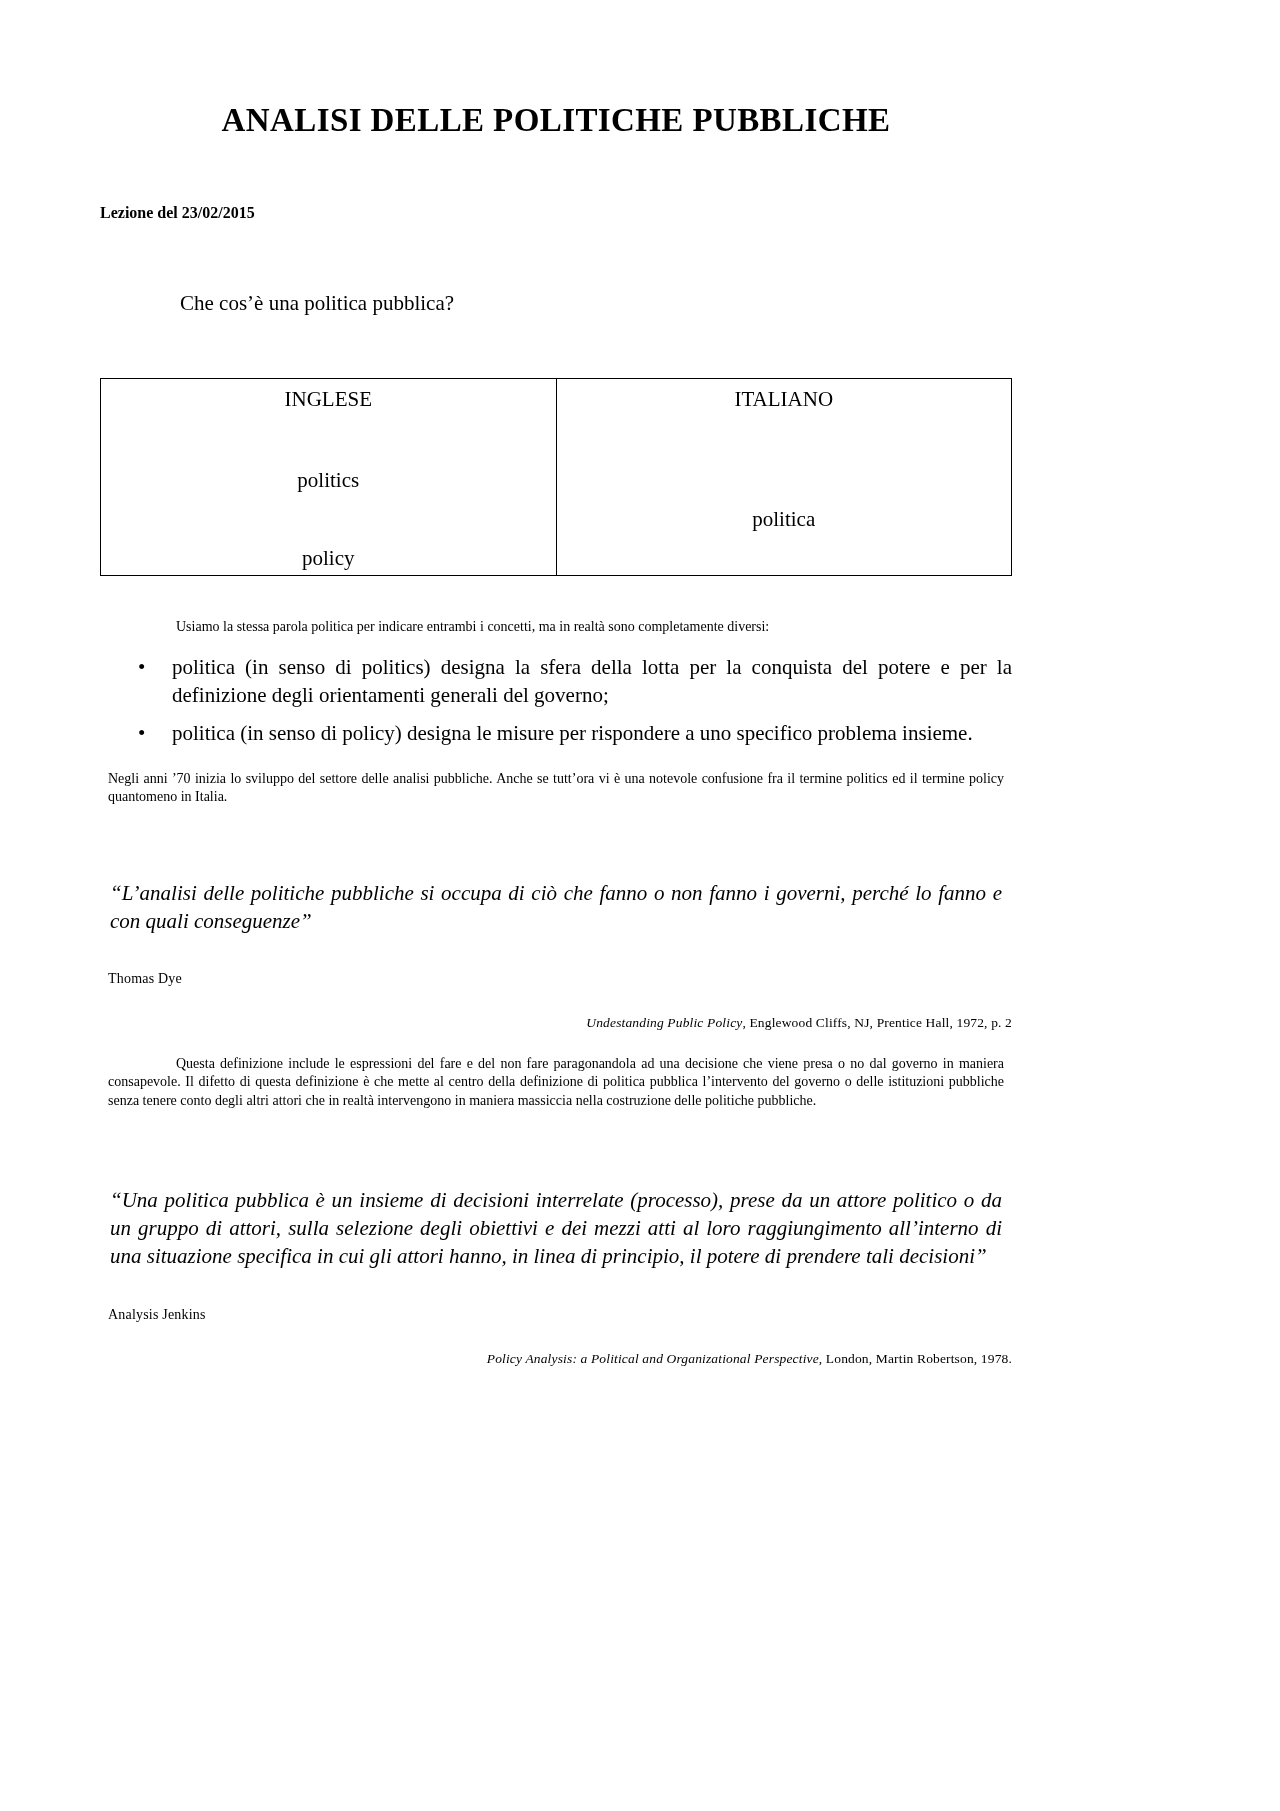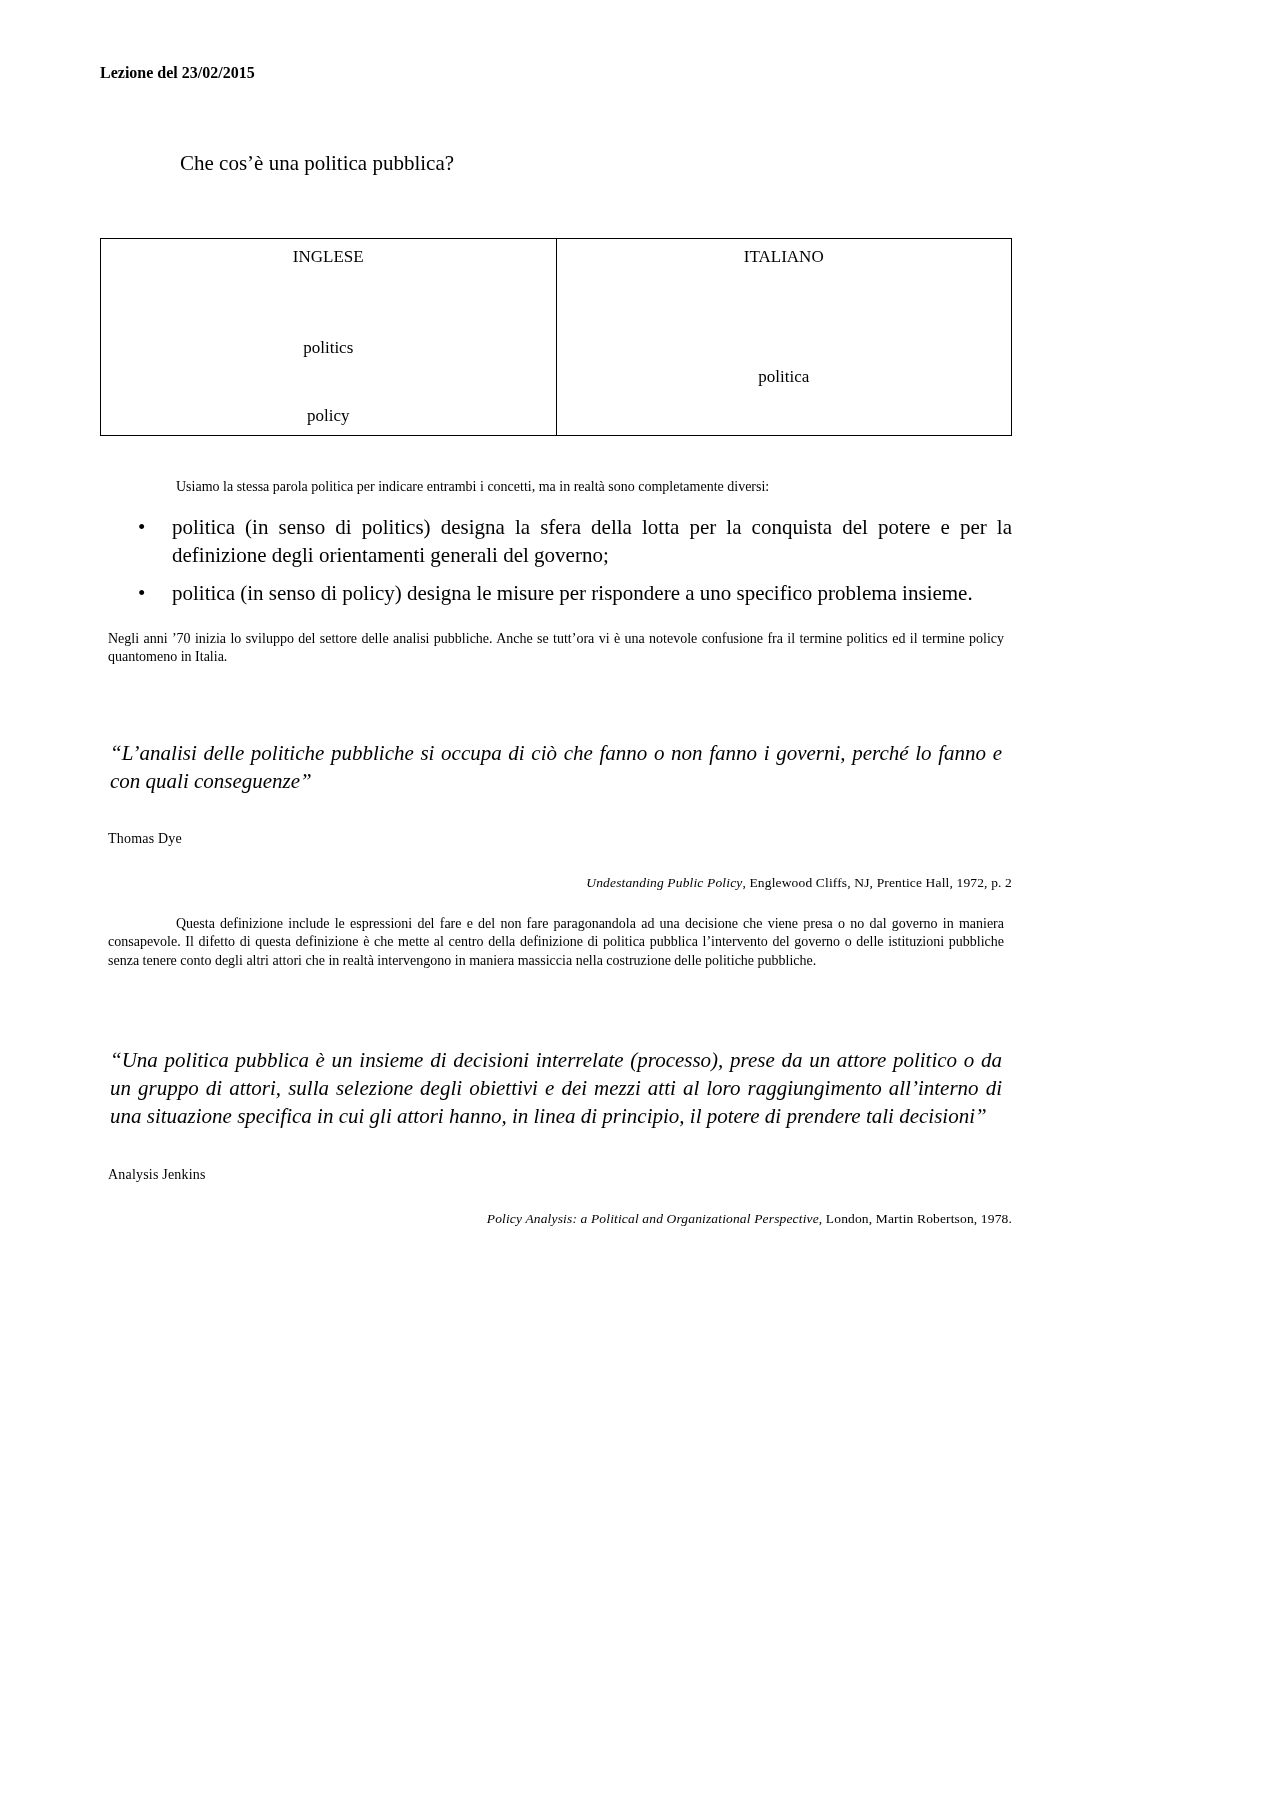--- a/index.html
+++ b/index.html
@@ -69,33 +69,33 @@
     border: 1.6px solid #000000;
     vertical-align: top;
     padding: 0;
     height: 196px;
     position: relative;
   }
   .cell-inner {
     position: relative;
     height: 196px;
     width: 100%;
-    font-size: 17px;
+    font-size: 21px;
     text-align: center;
     text-decoration: underline;
   }
   .cell-inner span {
     position: absolute;
     left: 0;
     width: 100%;
     text-align: center;
     display: block;
   }
   .cell-head { top: 8px; }
-  .cell-mid  { top: 99px; }
+  .cell-mid  { top: 89px; }
   .cell-low  { top: 167px; }
   .cell-it   { top: 128px; }
 
   
   p.body {
     font-size: 14px;
     line-height: 1.32;
     margin: 8px;
     text-align: justify;
     text-justify: inter-word;
@@ -163,20 +163,21 @@
   .attrib-source .src-title {
     font-style: italic;
   }
 </style>
 </head>
 <body>
 
 <div class="page">
   <div class="content">
 
+    <h1 class="doc-title">ANALISI DELLE POLITICHE PUBBLICHE</h1>
 
     <h2 class="lecture-date">Lezione del 23/02/2015</h2>
 
     <p class="intro-question">Che cos’è una politica pubblica?</p>
 
     <table class="lang-table">
       <tbody>
         <tr>
           <td>
             <div class="cell-inner">

